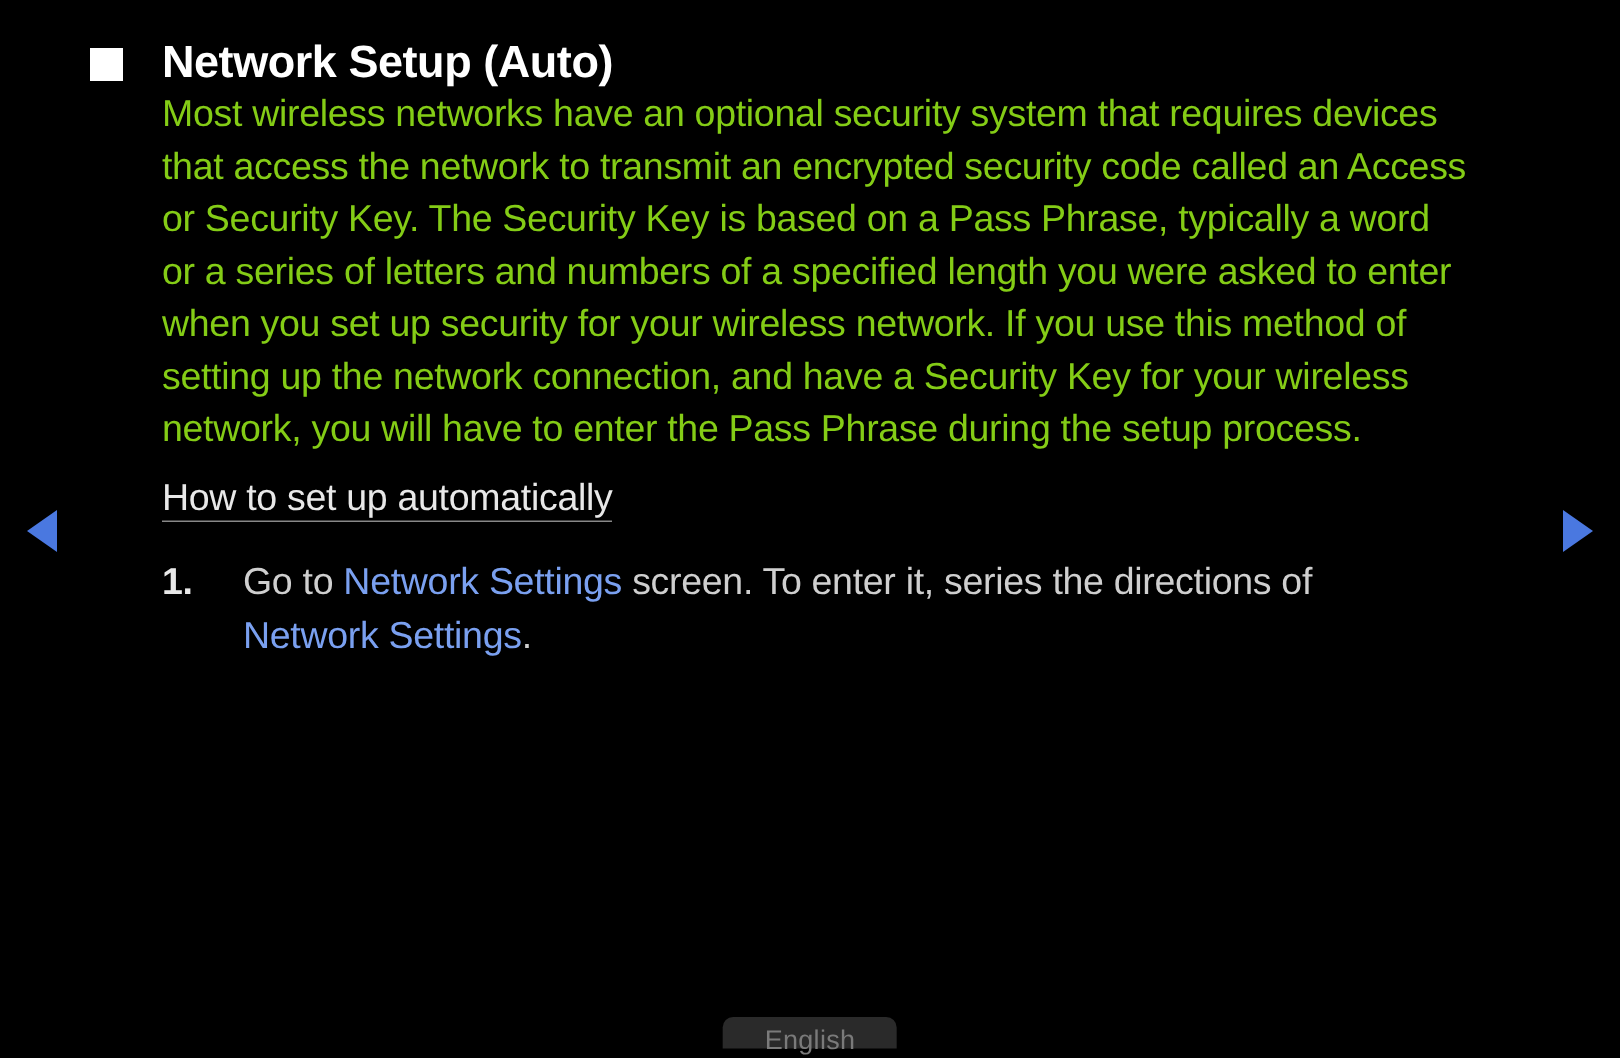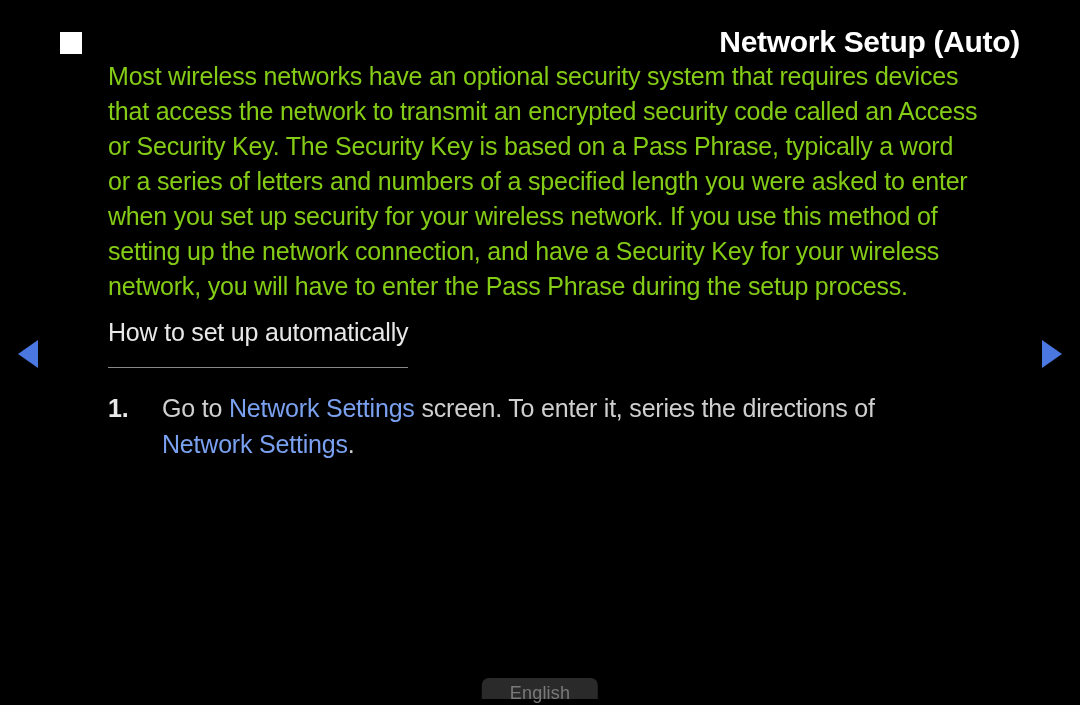--- a/index.html
+++ b/index.html
@@ -23,37 +23,36 @@
       background: #fff;
       position: absolute;
       left: 60px;
       top: 32px;
     }
     .title {
       color: #fff;
       font-size: 30px;
       font-weight: 600;
       letter-spacing: -0.3px;
-      text-align: right;
     }
     .paragraph {
       color: #84cc16;
       font-size: 25px;
       line-height: 1.4;
       letter-spacing: -0.2px;
       font-weight: 400;
       padding-right: 40px;
     }
     .subheading {
       color: #e8e8e8;
       font-size: 25px;
       font-weight: 500;
       display: inline-block;
       border-bottom: 1px solid #888;
-      padding-bottom: 20px;
+      padding-bottom: 0;
       margin-top: 14px;
       letter-spacing: -0.2px;
     }
     .step {
       display: flex;
       margin-top: 22px;
       font-size: 25px;
       line-height: 1.45;
       letter-spacing: -0.2px;
     }

